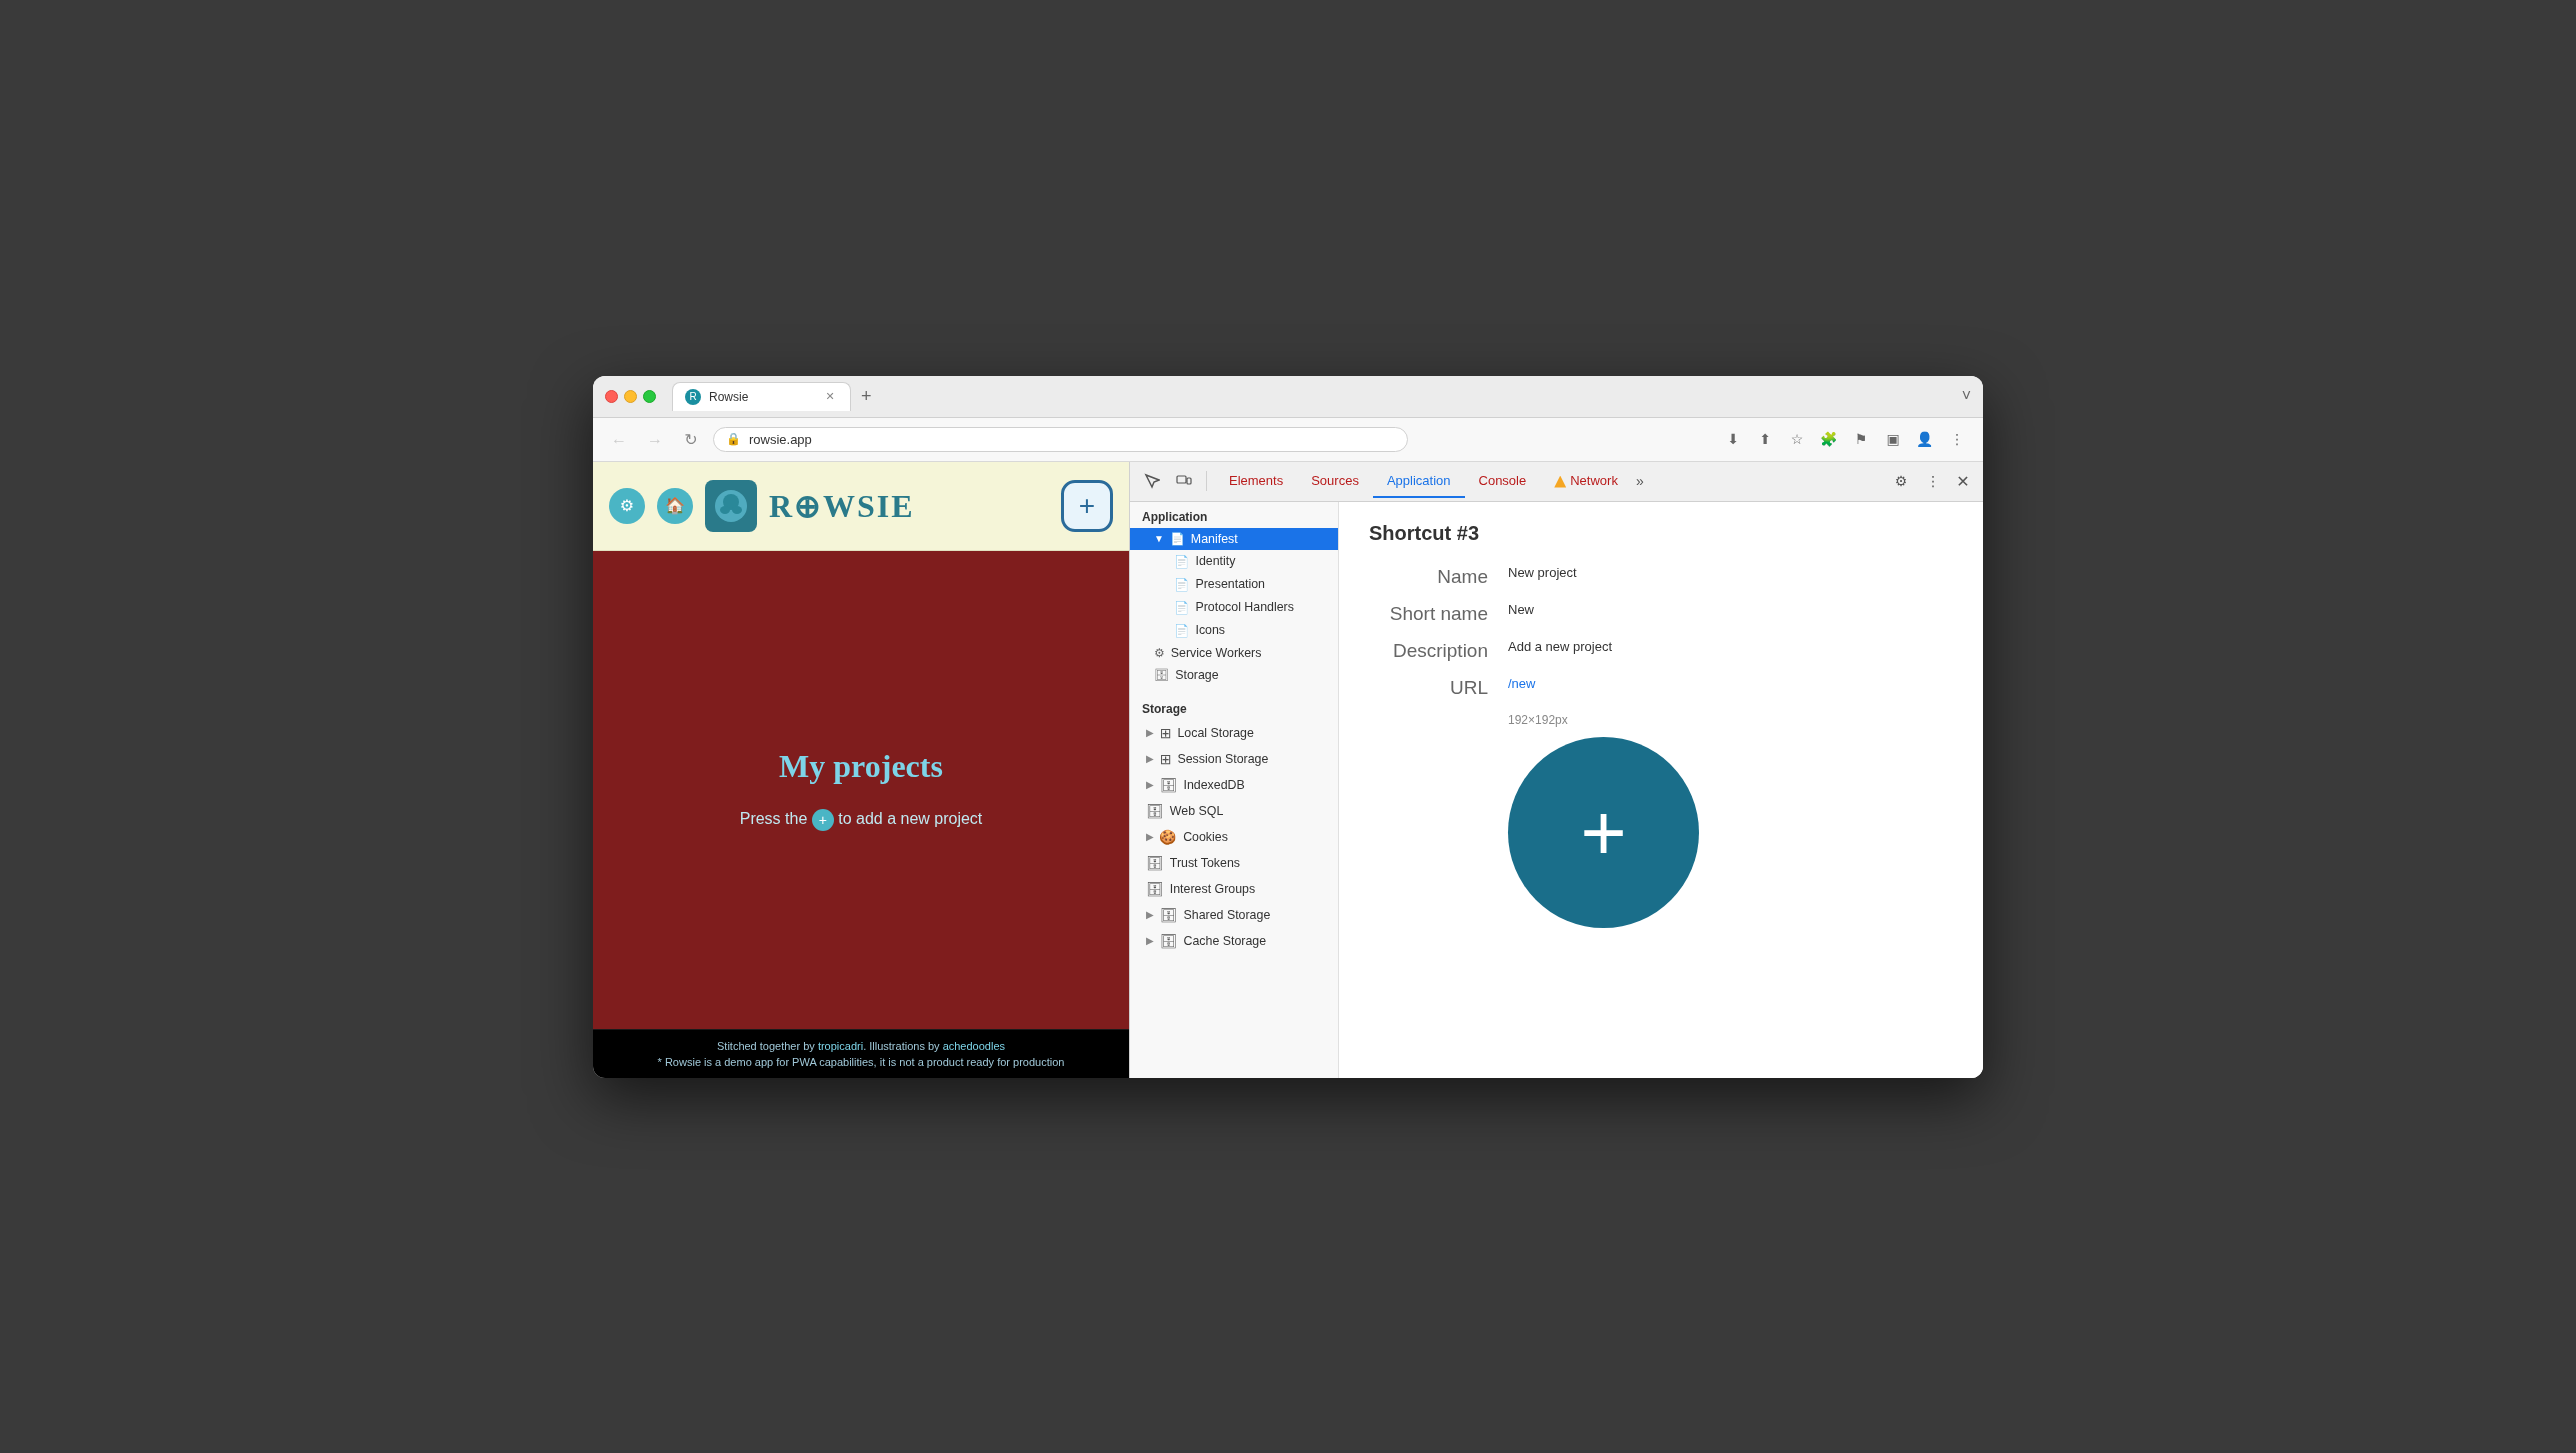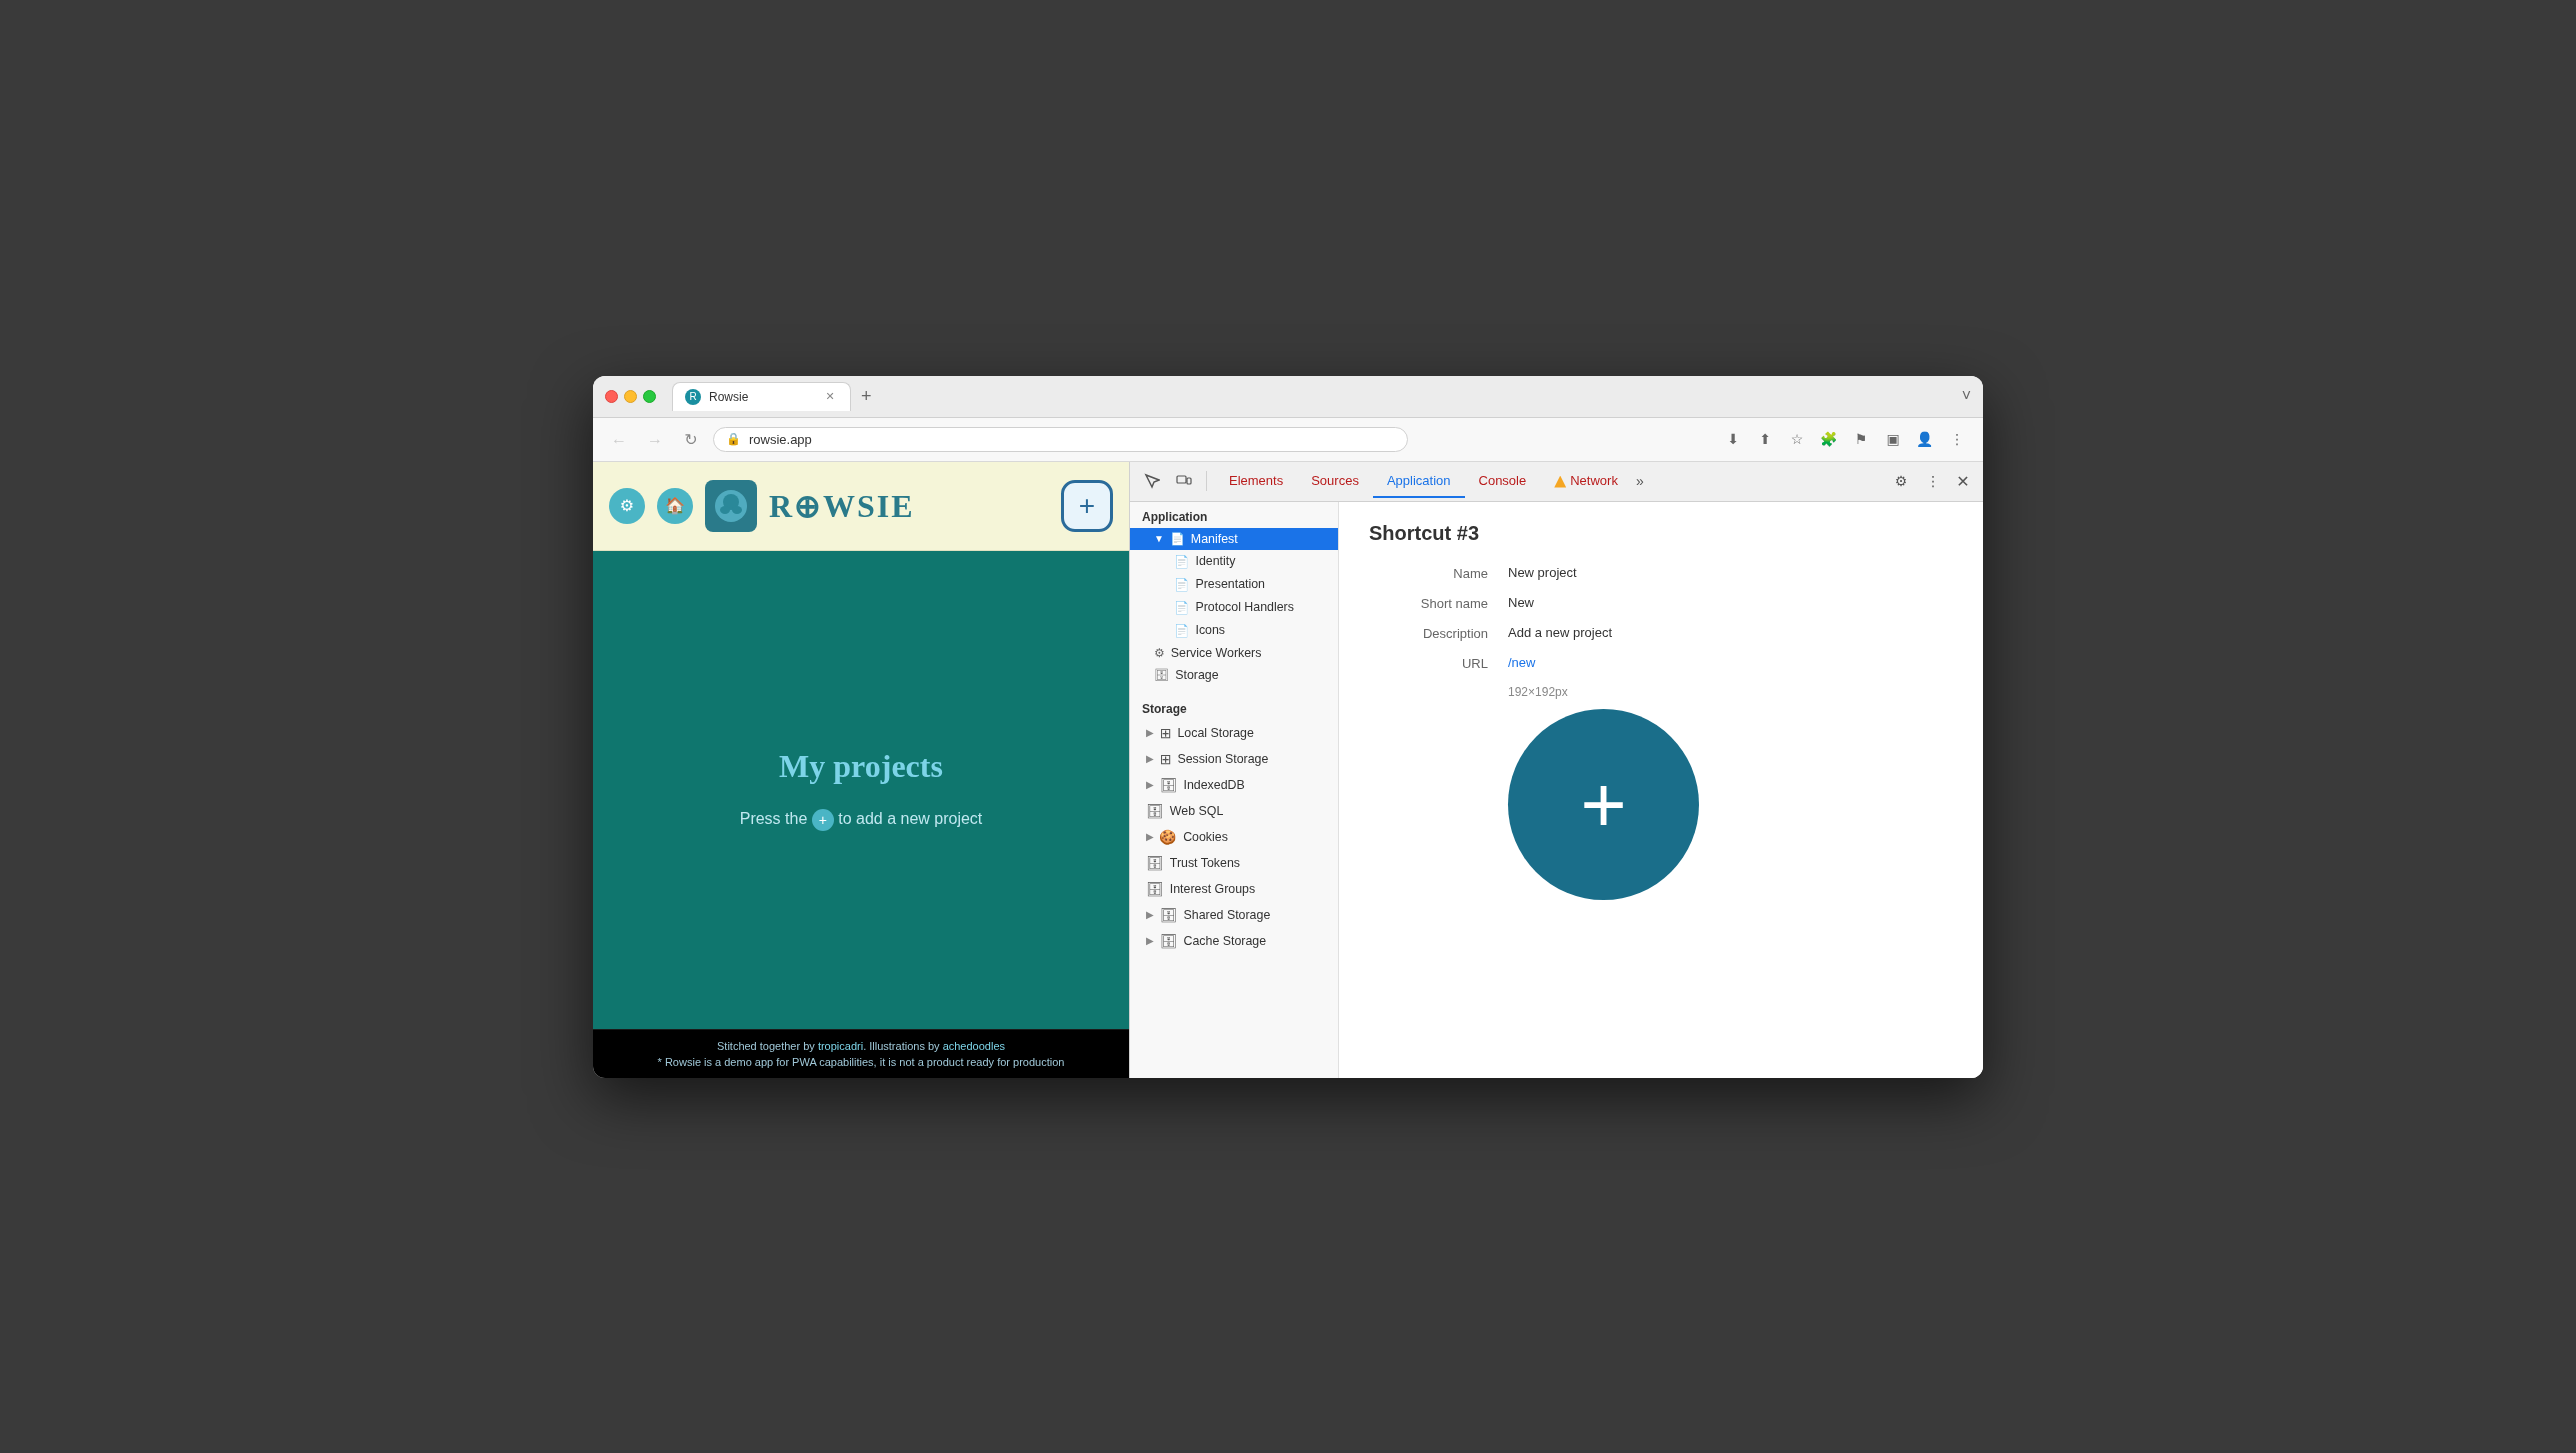--- a/index.html
+++ b/index.html
@@ -189,21 +189,21 @@
     }
     .site-add-btn-inner {
       font-size: 28px;
       color: #2a6b9a;
       font-weight: 300;
       line-height: 1;
     }
 
     .site-main {
       flex: 1;
-      background: #0f766e;
+      background: #7f1d1d;
       display: flex;
       flex-direction: column;
       align-items: center;
       justify-content: center;
       padding: 20px;
     }
     .site-title {
       font-size: 32px;
       font-weight: bold;
       color: #7dd4e8;
@@ -368,21 +368,21 @@
 
     .prop-row {
       display: flex;
       align-items: flex-start;
       margin-bottom: 14px;
       gap: 20px;
     }
     .prop-label {
       width: 119px;
       text-align: right;
-      font-size: 13px;
+      font-size: 19px;
       color: #666;
       flex-shrink: 0;
       padding-top: 1px;
     }
     .prop-value {
       font-size: 13px;
       color: #333;
     }
     .prop-value.link { color: #1a73e8; cursor: pointer; text-decoration: none; }
 

